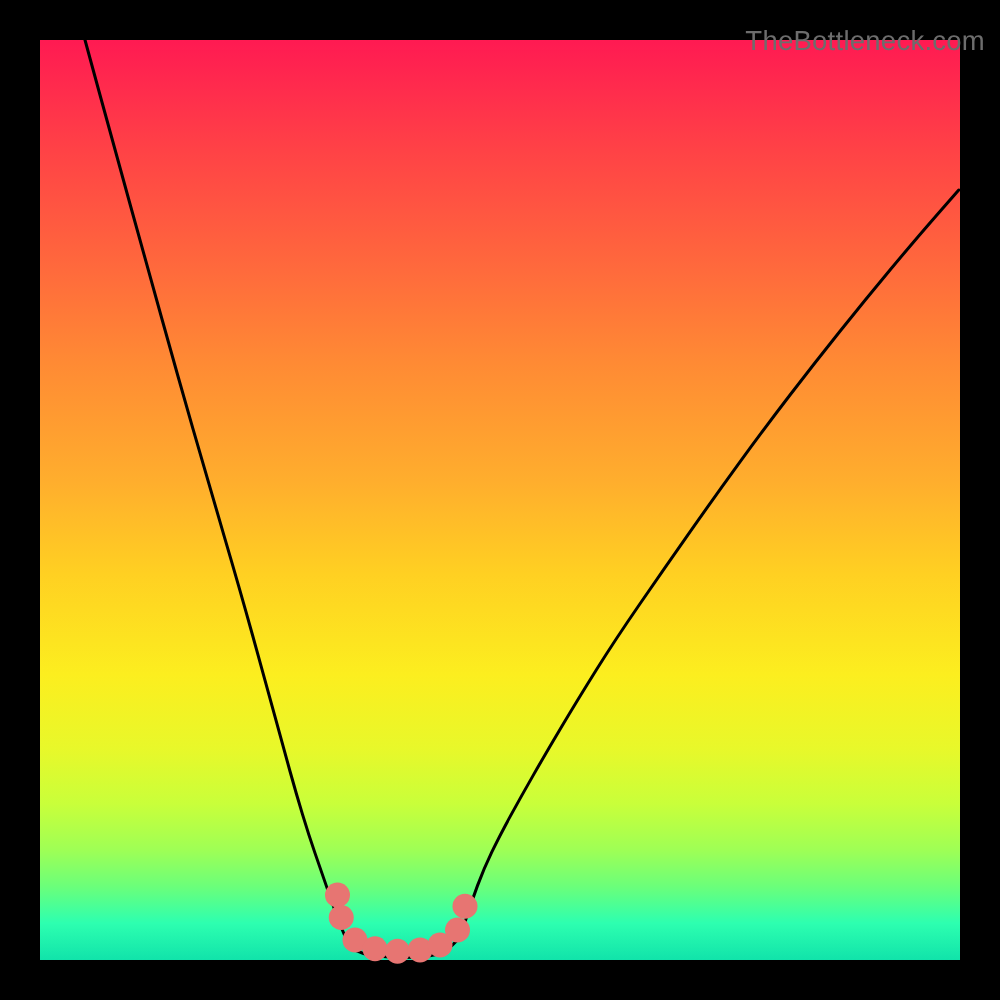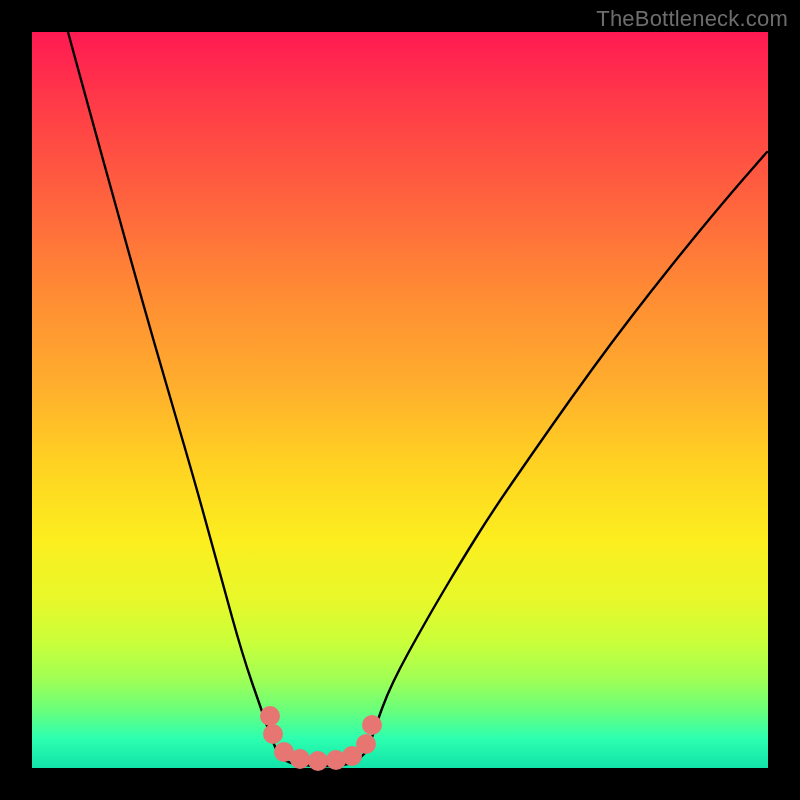--- a/index.html
+++ b/index.html
@@ -36,21 +36,21 @@
       #e8f82a 77%,
       #c9ff3a 83%,
       #9fff55 88%,
       #6bff7a 92%,
       #2dffb0 96%,
       #11e3aa 100%
     );
   }
   .watermark {
     position: absolute;
-    top: 6px;
+    top: 20px;
     right: 12px;
     color: #6d6d6d;
     font-size: 22px;
     letter-spacing: 0.2px;
     font-weight: 500;
   }
   svg.curve {
     position: absolute;
     left: 0;
     top: 0;

